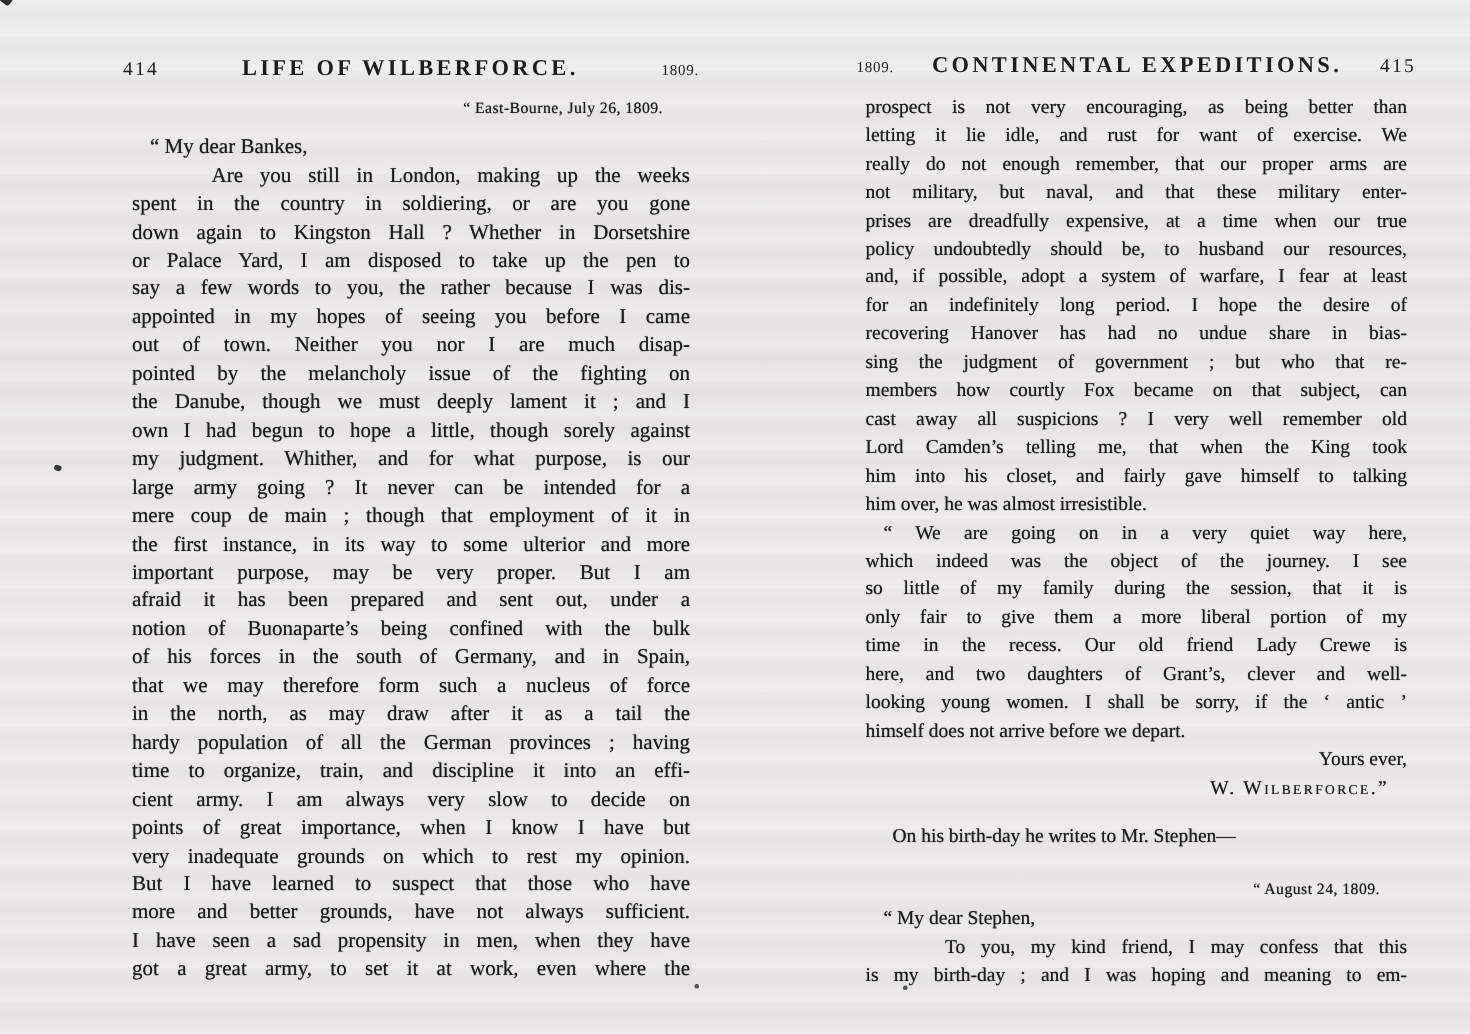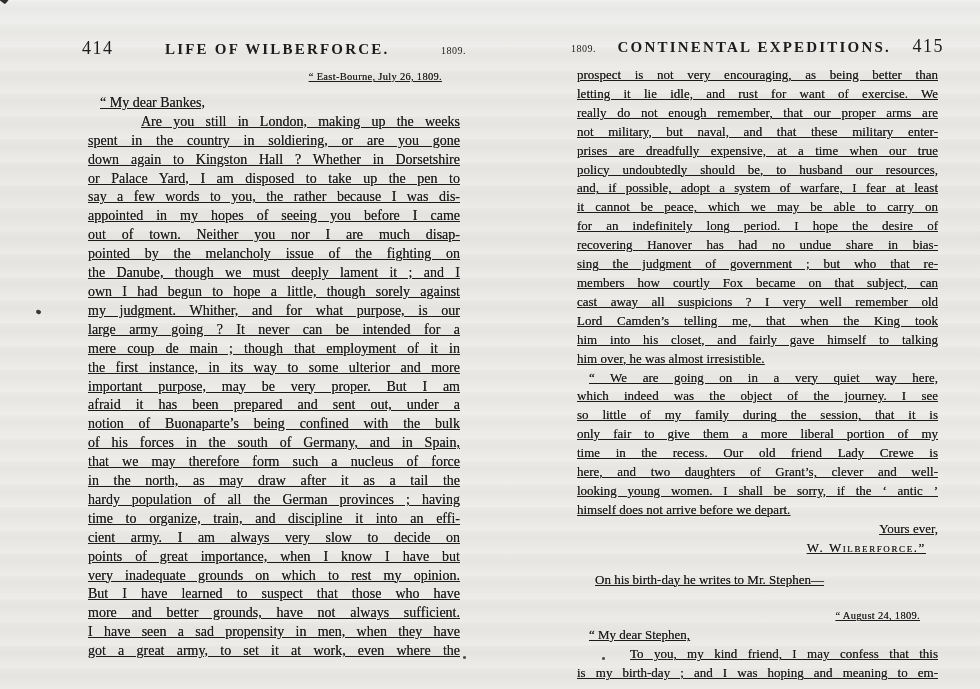--- a/index.html
+++ b/index.html
@@ -24,24 +24,24 @@
   }
   .page { position: absolute; }
   #page-left  { left: 88px; top: 38px; width: 372px; font-size: 14px;   --lh: 18.9px; }
   #page-right { left: 577px; top: 36px; width: 361px; font-size: 13px; --lh: 18.9px; }
 
   .page-head {
     display: flex; justify-content: space-between; align-items: baseline;
     margin: 0 -6px 9px -6px;
   }
   .head-title { font-size: 15px; letter-spacing: 2.2px; font-weight: bold; }
-  .page-num  { font-size: 18px; letter-spacing: 1.5px; text-align: right; }
+  .page-num  { font-size: 13px; letter-spacing: 1.5px; text-align: right; }
   .head-year { font-size: 10px; letter-spacing: 0.5px; }
 
-  .body-lines { text-shadow: 0 0 0.6px rgba(40,40,40,0.8); text-decoration: underline; }
+  .body-lines { text-shadow: 0 0 0.6px rgba(40,40,40,0.8); }
   .line { line-height: var(--lh); min-height: var(--lh); white-space: normal; }
 
   .j  { text-align: justify; text-align-last: justify; }
   .l  { text-align: left; }
   .i  { text-indent: 12px; }
   .ij { padding-left: 53px; text-align: justify; text-align-last: justify; }
   .iq { text-indent: 12px; text-align: justify; text-align-last: justify; }
   .c  { text-align: right; padding-left: 24px; }
   .sig { text-align: right; padding-right: 12px; font-variant: small-caps; letter-spacing: 1.6px; }
   .r  { text-align: right; padding-right: 18px; font-size: 10.5px; letter-spacing: 0.3px; }
@@ -115,21 +115,20 @@
       <span class="page-num">415</span>
     </div>
     <div class="body-lines">
         <div class="line j">prospect is not very encouraging, as being better than</div>
         <div class="line j">letting it lie idle, and rust for want of exercise.  We</div>
         <div class="line j">really do not enough remember, that our proper arms are</div>
         <div class="line j">not military, but naval, and that these military enter-</div>
         <div class="line j">prises are dreadfully expensive, at a time when our true</div>
         <div class="line j">policy undoubtedly should be, to husband our resources,</div>
         <div class="line j">and, if possible, adopt a system of warfare, I fear at least</div>
-        <div class="line j">it cannot be peace, which we may be able to carry on</div>
         <div class="line j">for an indefinitely long period.  I hope the desire of</div>
         <div class="line j">recovering Hanover has had no undue share in bias-</div>
         <div class="line j">sing the judgment of government ; but who that re-</div>
         <div class="line j">members how courtly Fox became on that subject, can</div>
         <div class="line j">cast away all suspicions ?  I very well remember old</div>
         <div class="line j">Lord Camden’s telling me, that when the King took</div>
         <div class="line j">him into his closet, and fairly gave himself to talking</div>
         <div class="line l">him over, he was almost irresistible.</div>
         <div class="line iq">“ We are going on in a very quiet way here,</div>
         <div class="line j">which indeed was the object of the journey.  I see</div>

